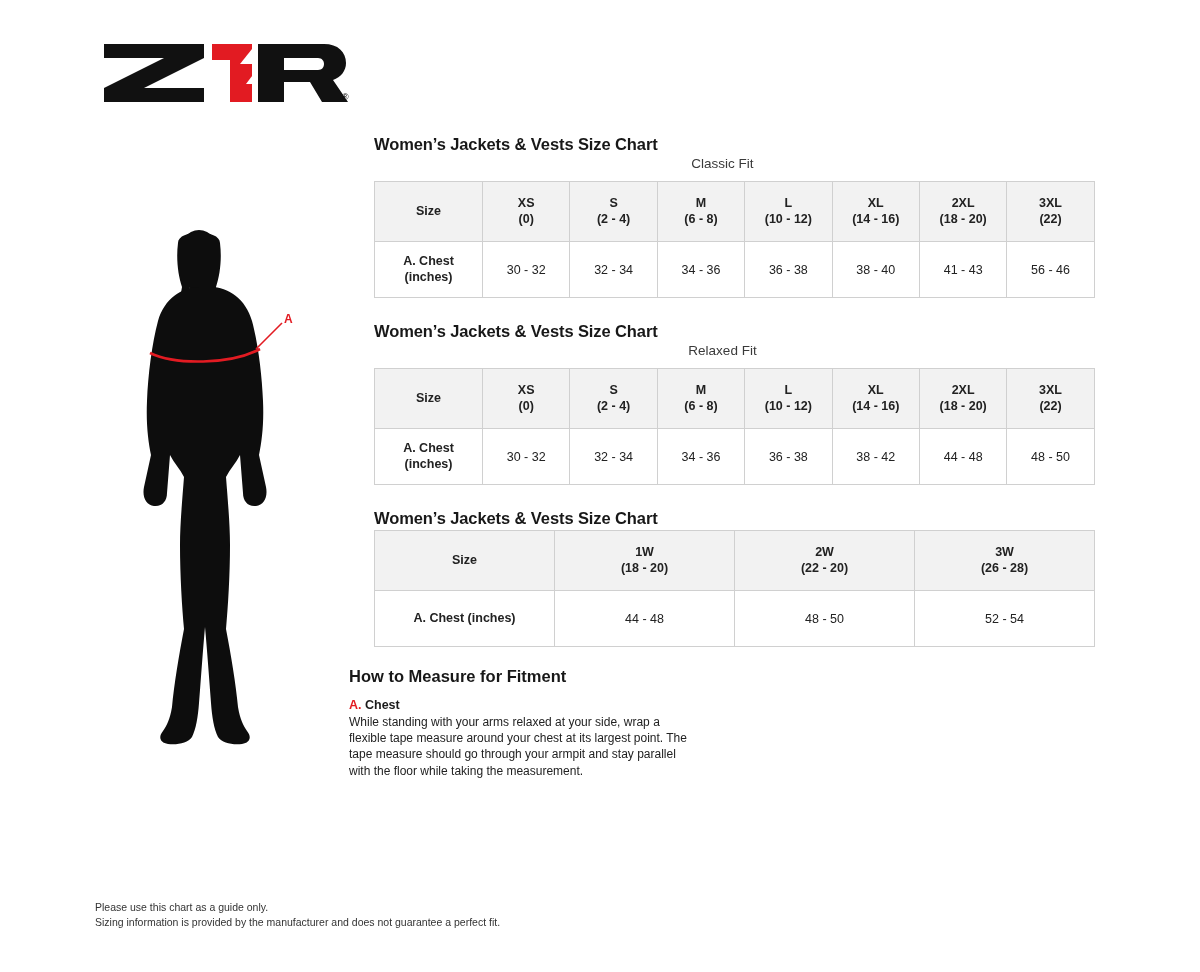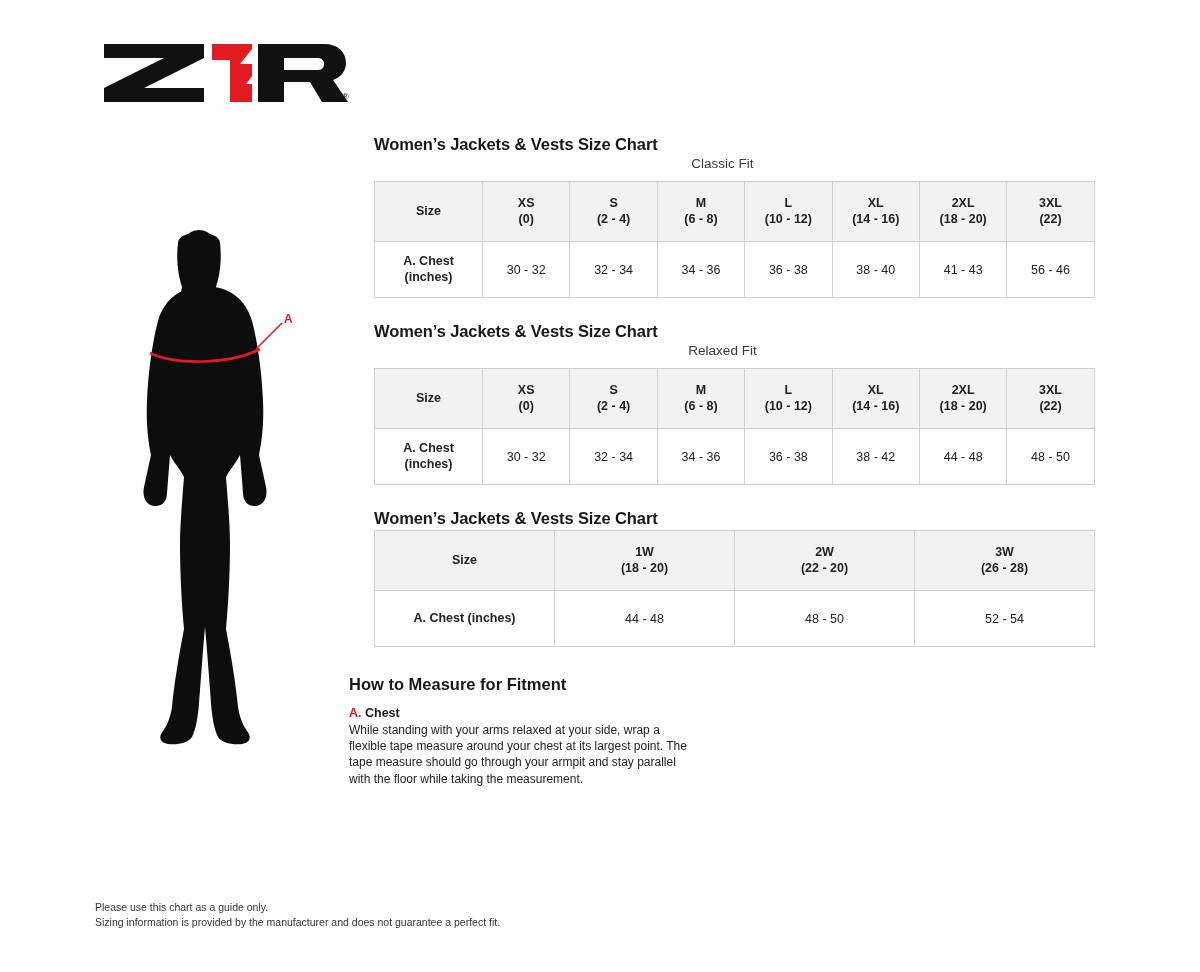--- a/index.html
+++ b/index.html
@@ -88,21 +88,21 @@
   table.sz.main col.c0 { width: 108px; }
   table.sz.main col.cx { width: 87.4px; }
   
   table.sz.plus col.p0 { width: 180px; }
   table.sz.plus col.px { width: 180px; }
 
   .spacer-a { height: 24px; }
   .spacer-b { height: 24px; }
 
   
-  .howto { margin-top: 28px; }
+  .howto { margin-top: 20px; }
   .howto h3 {
     font-size: 16.5px;
     font-weight: bold;
     color: #181818;
     margin: 0 0 12px 0;
   }
   .howto .label {
     font-size: 12.5px;
     font-weight: bold;
     margin: 0 0 2px 0;

